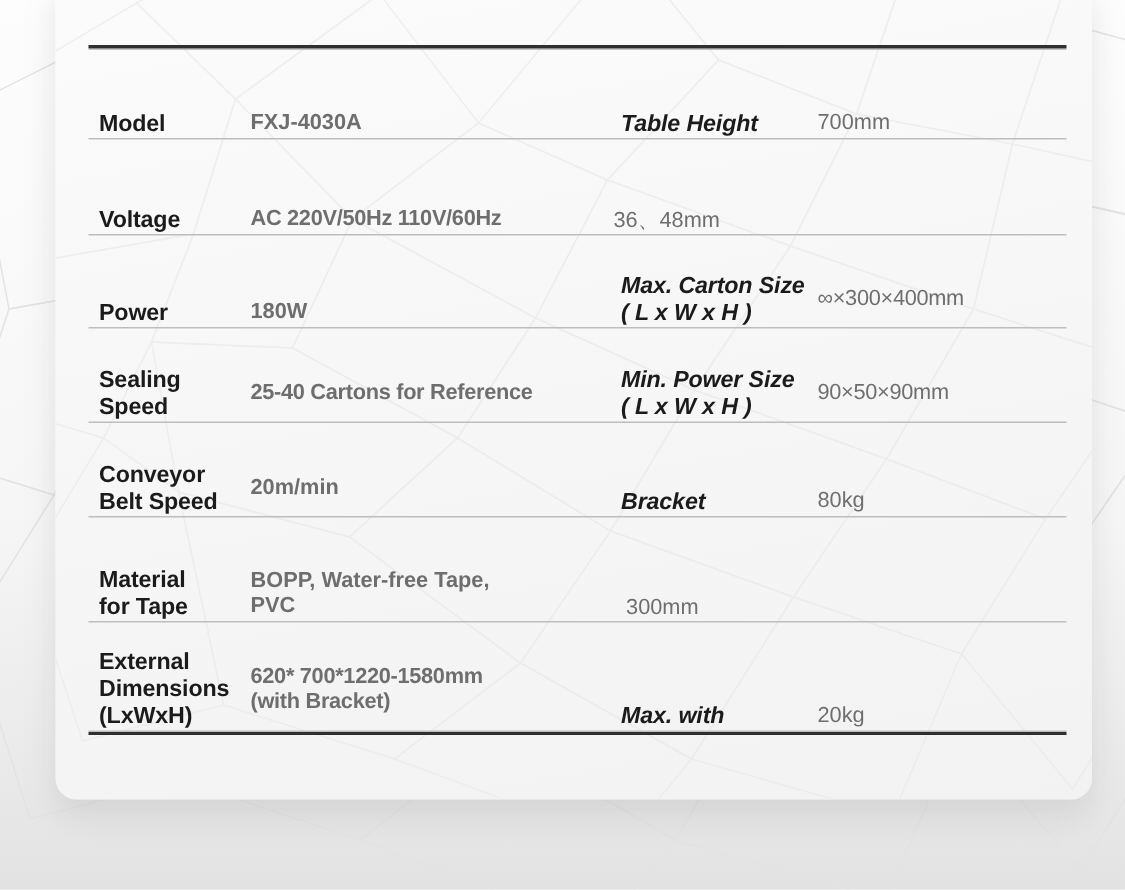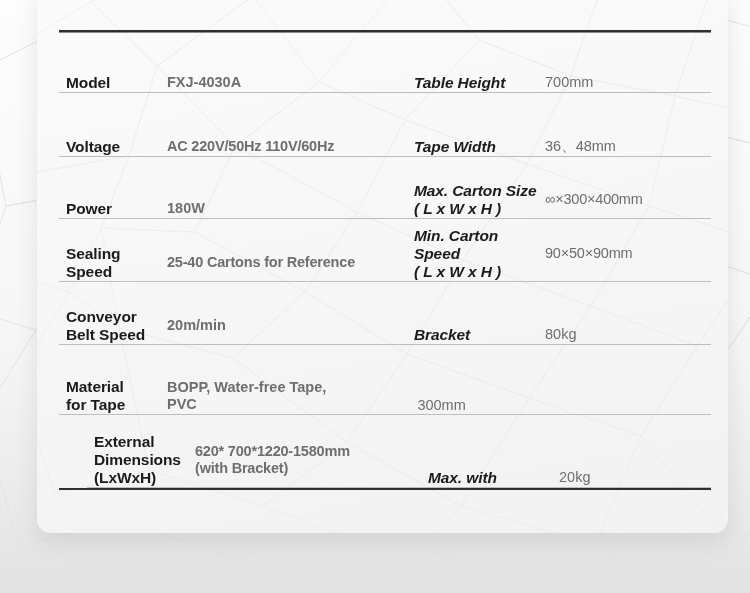--- a/index.html
+++ b/index.html
@@ -104,21 +104,21 @@
   .cell-right .lbl { width: 136px; padding-left: 7px; box-sizing: border-box; font-style: italic; }
   .cell-right .val { width: 160px; padding-left: 2px; box-sizing: border-box; }
 
   
   .r0 { height: 59px; }
   .r1 { height: 63px; }
   .r2 { height: 61px; }
   .r3 { height: 62px; }
   .r4 { height: 62px; }
   .r5 { height: 69px; gap: 18px; }
-  .r6 { height: 72px; margin-left: 28px; }
+  .r6 { height: 72px; }
 
   .val-tight { letter-spacing: -0.2px; }
 </style>
 </head>
 <body>
 
 <div id="page">
 
   <div class="bg-pattern">
     <svg viewBox="0 0 750 593" xmlns="http://www.w3.org/2000/svg">
@@ -206,21 +206,20 @@
           <span class="val">700mm</span>
         </div>
       </div>
 
       <div class="spec-row r1">
         <div class="cell cell-left">
           <span class="lbl">Voltage</span>
           <span class="val val-tight">AC 220V/50Hz 110V/60Hz</span>
         </div>
         <div class="cell cell-right">
-          <span class="lbl">Tape Width</span>
           <span class="val">36、48mm</span>
         </div>
       </div>
 
       <div class="spec-row r2">
         <div class="cell cell-left">
           <span class="lbl">Power</span>
           <span class="val">180W</span>
         </div>
         <div class="cell cell-right">
@@ -230,21 +229,21 @@
         </div>
       </div>
 
       <div class="spec-row r3">
         <div class="cell cell-left">
           <span class="lbl">Sealing
 Speed</span>
           <span class="val val-tight">25-40 Cartons for Reference</span>
         </div>
         <div class="cell cell-right">
-          <span class="lbl">Min. Carton Speed
+          <span class="lbl">Min. Power Size
 ( L x W x H )</span>
           <span class="val val-tight">90×50×90mm</span>
         </div>
       </div>
 
       <div class="spec-row r4">
         <div class="cell cell-left">
           <span class="lbl">Conveyor
 Belt Speed</span>
           <span class="val">20m/min</span>

